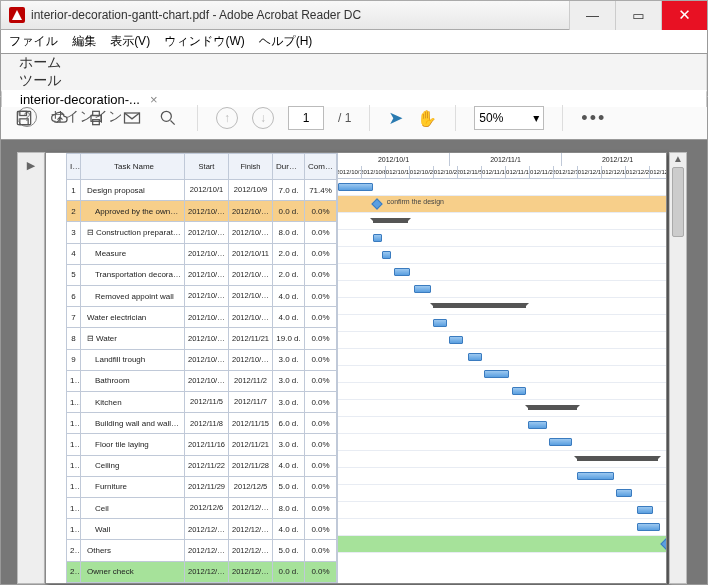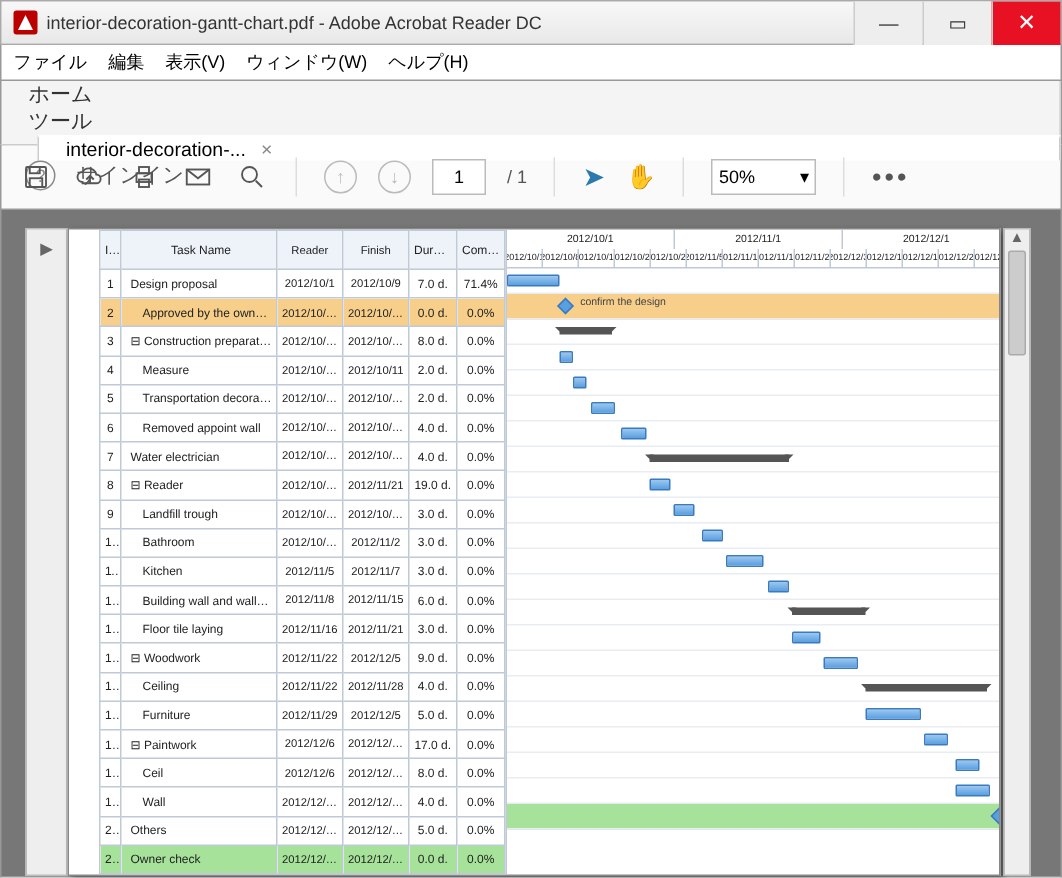--- a/index.html
+++ b/index.html
@@ -13,21 +13,21 @@
 .wbtn { width:46px; height:29px; border-left:1px solid #ccc; display:flex; align-items:center; justify-content:center; font-size:13px; }
 .wbtn.close { background:#e81123; color:#fff; font-size:15px; }
 .wbtn.min,.wbtn.max { background:#eee; }
 
 
 .menubar { height:24px; border:1px solid #999; border-top:none; background:#fff; display:flex; align-items:center; padding:0 8px; gap:14px; font-size:12px; }
 
 
 .tabstrip { height:42px; border-left:1px solid #999; border-right:1px solid #999; background:#f4f4f4; display:flex; align-items:stretch;flex-direction:column; }
 .tabstrip .htab { padding:0 18px; display:flex; align-items:center; font-size:14px; color:#333; border-right:1px solid #ddd; }
-.doctab { display:flex; align-items:center; background:#fff; border-top:2px solid #fff; border-right:1px solid #ccc; border-left:1px solid #ccc; padding:0 10px 0 18px; font-size:13px; gap:10px;margin-left:24px; }
+.doctab { display:flex; align-items:center; background:#fff; border-top:2px solid #fff; border-right:1px solid #ccc; border-left:1px solid #ccc; padding:0 10px 0 18px; font-size:13px; gap:10px; }
 .tabstrip .spacer { flex:1; }
 .tabstrip .right { display:flex; align-items:center; gap:14px; padding:0 16px; font-size:14px; color:#555; }
 .helpcircle { width:20px; height:20px; border:1.5px solid #888; border-radius:50%; display:flex; align-items:center; justify-content:center; font-size:12px; color:#888; }
 
 
 .toolbar { height:44px; border:1px solid #999; border-top:1px solid #ccc; background:#fafafa; display:flex; align-items:center; padding:0 12px; gap:14px; }
 .toolbar .sep { width:1px; height:26px; background:#ddd; margin:0 4px; }
 .ticon { width:22px; height:22px; color:#555; display:flex; align-items:center; justify-content:center; }
 .ticon svg { width:20px; height:20px; stroke:#555; stroke-width:1.5; fill:none; }
 .navcircle { width:22px; height:22px; border:1.5px solid #bbb; border-radius:50%; display:flex; align-items:center; justify-content:center; color:#bbb; font-size:12px; }
@@ -167,21 +167,21 @@
       <span class="tri">▶</span>
     </div>
 
   <div class="page">
 
     <table class="grid">
       <thead>
           <tr>
         <th class="c-id">ID</th>
         <th class="c-name">Task Name</th>
-        <th class="c-s">Reader</th>
+        <th class="c-s">Start</th>
         <th class="c-f">Finish</th>
         <th class="c-d">Duration</th>
         <th class="c-c">Complete</th>
       </tr>
         </thead>
       <tbody id="gbody">
           <tr>
             <td class="c-id">1</td>
             <td class="c-name ">Design proposal</td>
             <td class="c-s">2012/10/1</td>
@@ -232,21 +232,21 @@
           <tr>
             <td class="c-id">7</td>
             <td class="c-name ">Water electrician</td>
             <td class="c-s">2012/10/22</td>
             <td class="c-f">2012/10/25</td>
             <td class="c-d">4.0 d.</td>
             <td class="c-c">0.0%</td>
           </tr>
           <tr>
             <td class="c-id">8</td>
-            <td class="c-name ">⊟ Reader</td>
+            <td class="c-name ">⊟ Water</td>
             <td class="c-s">2012/10/26</td>
             <td class="c-f">2012/11/21</td>
             <td class="c-d">19.0 d.</td>
             <td class="c-c">0.0%</td>
           </tr>
           <tr>
             <td class="c-id">9</td>
             <td class="c-name indent1">Landfill trough</td>
             <td class="c-s">2012/10/26</td>
             <td class="c-f">2012/10/30</td>
@@ -279,49 +279,33 @@
           </tr>
           <tr>
             <td class="c-id">13</td>
             <td class="c-name indent1">Floor tile laying</td>
             <td class="c-s">2012/11/16</td>
             <td class="c-f">2012/11/21</td>
             <td class="c-d">3.0 d.</td>
             <td class="c-c">0.0%</td>
           </tr>
           <tr>
-            <td class="c-id">14</td>
-            <td class="c-name ">⊟ Woodwork</td>
-            <td class="c-s">2012/11/22</td>
-            <td class="c-f">2012/12/5</td>
-            <td class="c-d">9.0 d.</td>
-            <td class="c-c">0.0%</td>
-          </tr>
-          <tr>
             <td class="c-id">15</td>
             <td class="c-name indent1">Ceiling</td>
             <td class="c-s">2012/11/22</td>
             <td class="c-f">2012/11/28</td>
             <td class="c-d">4.0 d.</td>
             <td class="c-c">0.0%</td>
           </tr>
           <tr>
             <td class="c-id">16</td>
             <td class="c-name indent1">Furniture</td>
             <td class="c-s">2012/11/29</td>
             <td class="c-f">2012/12/5</td>
             <td class="c-d">5.0 d.</td>
-            <td class="c-c">0.0%</td>
-          </tr>
-          <tr>
-            <td class="c-id">17</td>
-            <td class="c-name ">⊟ Paintwork</td>
-            <td class="c-s">2012/12/6</td>
-            <td class="c-f">2012/12/28</td>
-            <td class="c-d">17.0 d.</td>
             <td class="c-c">0.0%</td>
           </tr>
           <tr>
             <td class="c-id">18</td>
             <td class="c-name indent1">Ceil</td>
             <td class="c-s">2012/12/6</td>
             <td class="c-f">2012/12/17</td>
             <td class="c-d">8.0 d.</td>
             <td class="c-c">0.0%</td>
           </tr>

